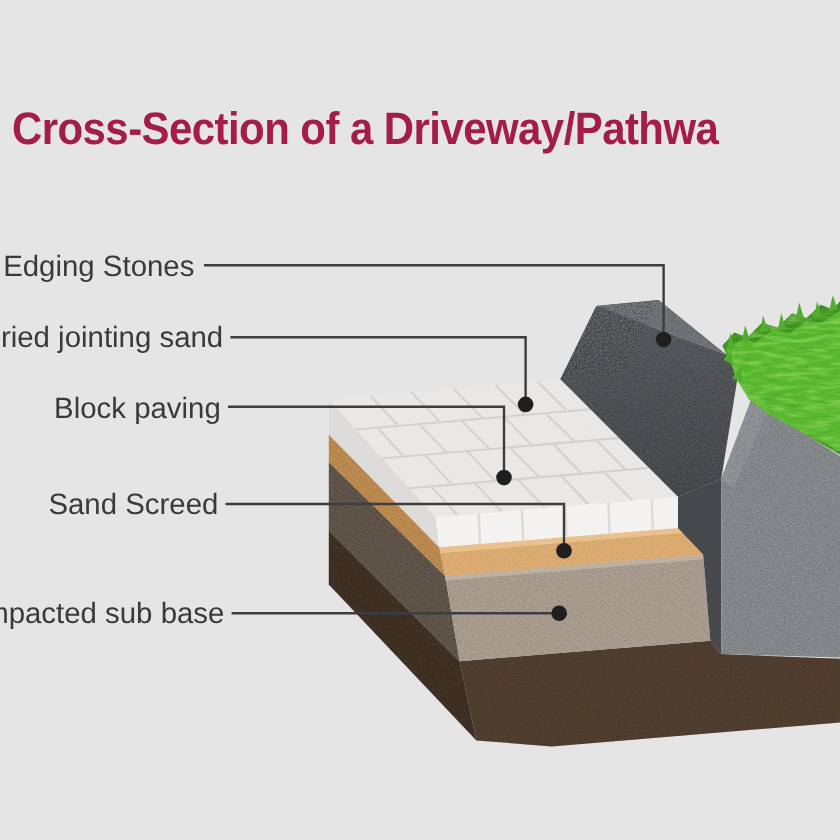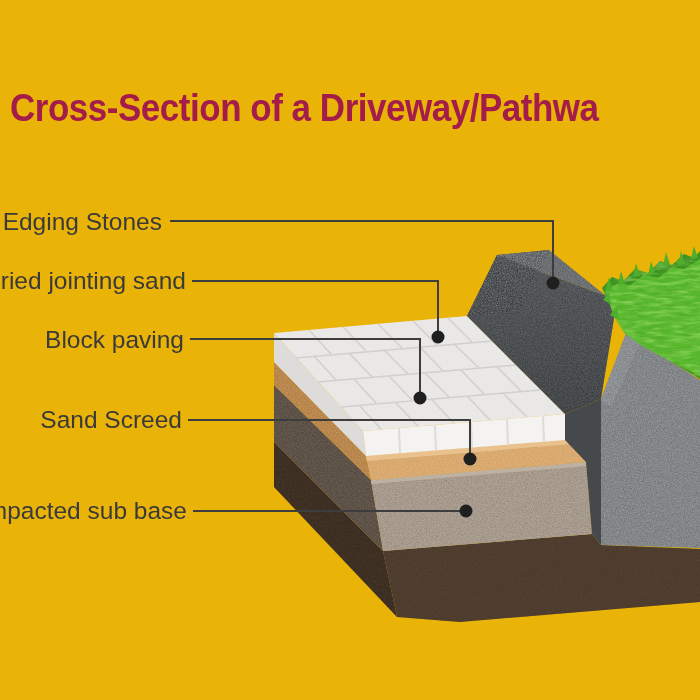--- a/index.html
+++ b/index.html
@@ -1,16 +1,16 @@
 <!DOCTYPE html>
 <html><head>
 <meta charset="utf-8">
 <style>
   html,body{margin:0;padding:0;background:#fff;}
-  .stage{position:relative;width:700px;height:700px;overflow:hidden;background:#eab308;
+  .stage{position:relative;width:700px;height:700px;overflow:hidden;background:#e5e5e5;
          font-family:"Liberation Sans",sans-serif;text-align:center;}
   .title{position:absolute;left:10px;top:88px;font-size:38px;font-weight:700;
          white-space:nowrap;letter-spacing:-0.5px;line-height:1.1;
          transform:scaleX(0.92);transform-origin:left center;}
   .diagram-svg{position:absolute;left:0;top:0;width:700px;height:700px;}
   text.lbl{font-family:"Liberation Sans",sans-serif;font-size:24.5px;}
   .leader{fill:none;stroke-width:2;stroke-linecap:butt;stroke-linejoin:miter;}
 </style>
 </head>
 <body>

